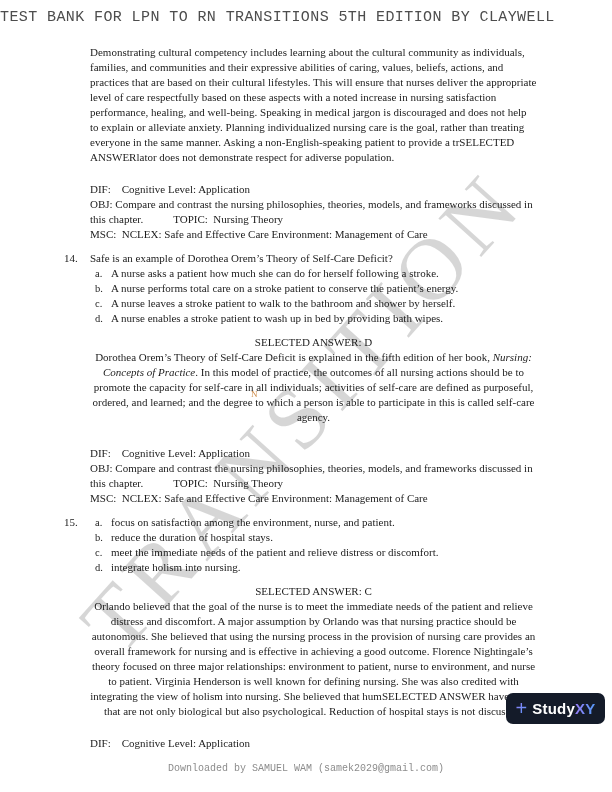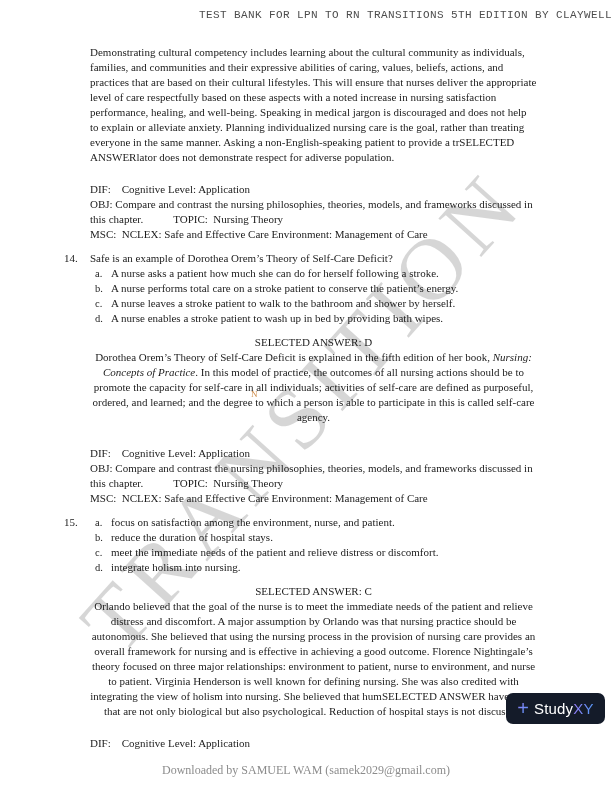--- a/index.html
+++ b/index.html
@@ -7,22 +7,22 @@
     position:relative;width:612px;height:792px;background:#ffffff;
     font-family:"Liberation Serif",serif;color:#1c1c1c;overflow:hidden;
   }
   .watermark{
     position:absolute;left:302px;top:412px;z-index:0;
     transform:translate(-50%,-50%) rotate(-48deg);
     font-family:"Liberation Serif",serif;font-size:88px;letter-spacing:8px;
     color:rgba(0,0,0,0.16);white-space:nowrap;pointer-events:none;
   }
   .header{
-    position:absolute;top:9px;left:0;width:100%;text-align:right;z-index:1;
-    font-family:"Liberation Mono",monospace;font-size:11px;letter-spacing:0.4px;color:#4d4d4d;
+    position:absolute;top:9px;left:0;width:100%;text-align:left;z-index:1;
+    font-family:"Liberation Mono",monospace;font-size:15px;letter-spacing:0.4px;color:#4d4d4d;
   }
   .content{
     position:absolute;left:90px;top:45px;width:447px;z-index:1;
     font-size:11px;line-height:15px;
   }
   .para{margin:0 0 17px 0;}
   .meta{margin:0 0 9px 0;}
   .meta-line{white-space:pre-wrap;}
   .question{position:relative;margin:0 0 9px 0;}
   .qnum{position:absolute;left:-26px;top:0;}
@@ -40,28 +40,28 @@
     position:absolute;left:506px;top:693px;z-index:2;
     width:99px;height:31px;background:#141b29;border-radius:7px;
     display:flex;align-items:center;justify-content:center;gap:5px;
     font-family:"Liberation Sans",sans-serif;
   }
   .logo-plus{
     font-size:20px;font-weight:400;line-height:1;margin-top:-2px;
     background:linear-gradient(135deg,#9d7bfa,#4e9bf5);
     -webkit-background-clip:text;background-clip:text;color:transparent;
   }
-  .logo-text{font-size:15px;font-weight:normal;color:#ffffff;letter-spacing:0.2px;}
+  .logo-text{font-size:15px;font-weight:bold;color:#ffffff;letter-spacing:0.2px;}
   .logo-xy{
     background:linear-gradient(100deg,#9d7bfa,#4e9bf5);
     -webkit-background-clip:text;background-clip:text;color:transparent;
   }
   .footer{
     position:absolute;left:0;top:763px;width:100%;text-align:center;z-index:1;
-    font-family:Liberation Serif, serif;font-size:12px;color:#8c8c8c;
+    font-family:Liberation Mono, monospace;font-size:10px;color:#8c8c8c;
   }
 </style>
 </head>
 <body>
 
 <div class="page">
 
   <div class="watermark">TRANSITION</div>
 
   <div class="header">TEST BANK FOR LPN TO RN TRANSITIONS 5TH EDITION BY CLAYWELL</div>

